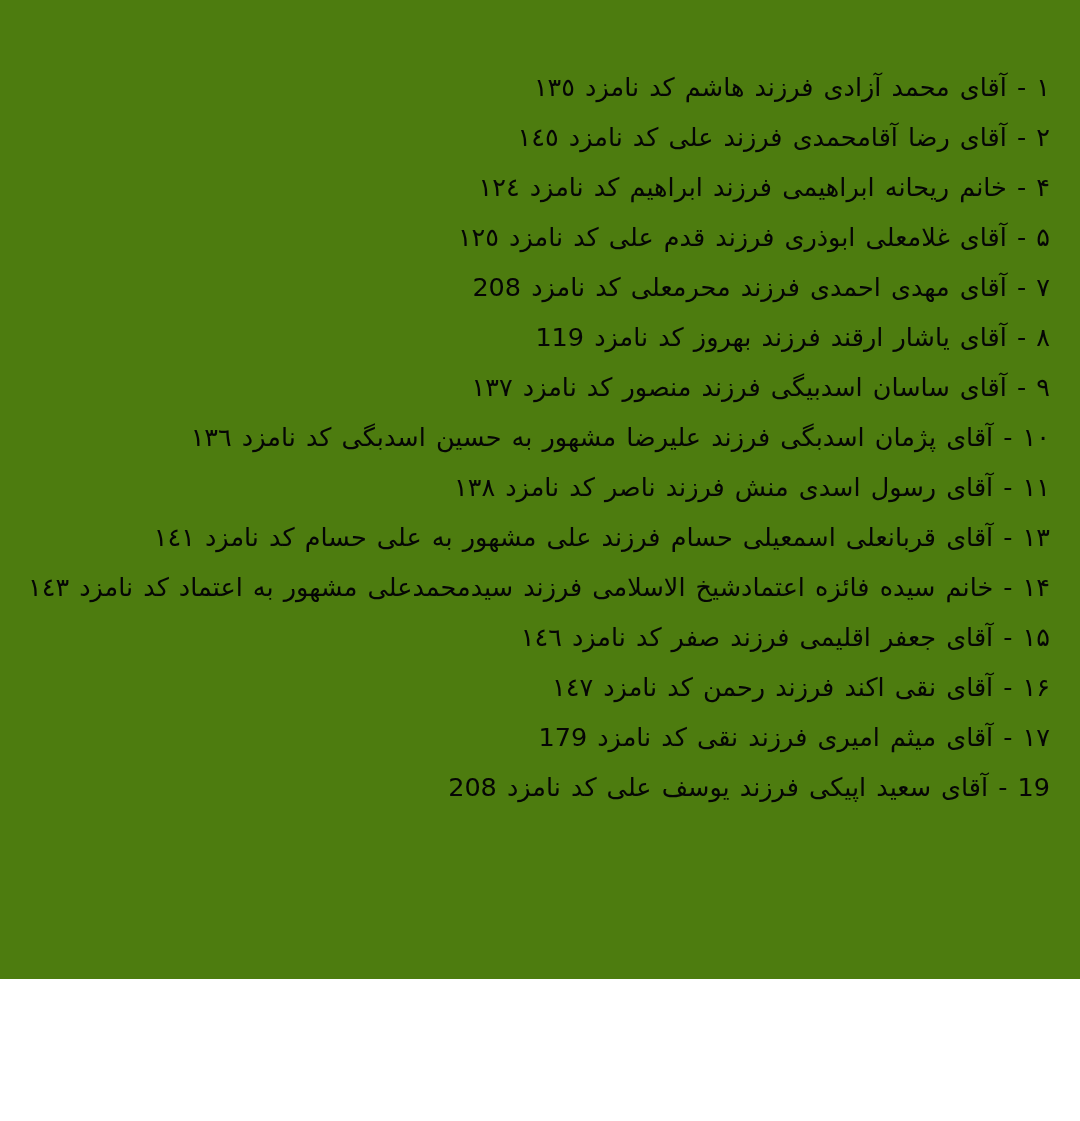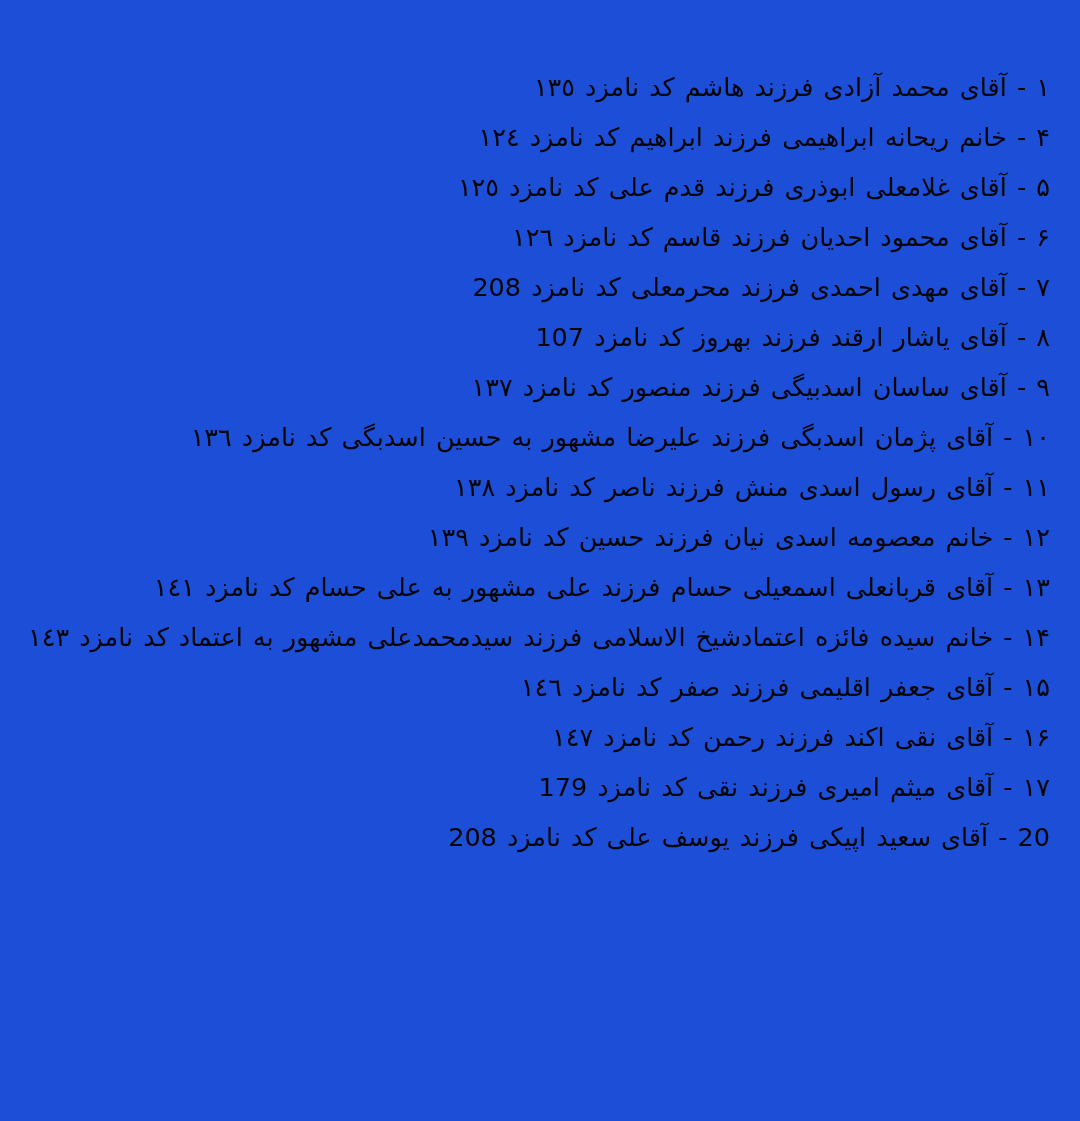--- a/index.html
+++ b/index.html
@@ -12,23 +12,23 @@
     width: 1080px;
     height: 1121px;
     font-family: "DejaVu Sans", "Liberation Sans", sans-serif;
     color: #000000;
     overflow: hidden;
   }
 
   .page {
     box-sizing: border-box;
     width: 1080px;
-    height: 1121px;
+    height: 979px;
     padding: 62px 30px 0 30px;
-    background: #1d4ed8;
+    background: #4d7c0f;
     display: flex;
     flex-direction: column;
   }
 
   .candidate-list {
     list-style: none;
     margin: 0;
     padding: 0;
     direction: rtl;
     text-align: right;
@@ -56,29 +56,28 @@
   .row-body {
     display: inline;
   }
 </style>
 </head>
 <body style="background: rgb(255, 255, 255); color: rgb(5, 5, 5);">
 
 <div class="page">
   <ol class="candidate-list">
       <li class="candidate-row"><span class="row-index">١</span> <span class="row-dash">-</span> <span class="row-body">آقای  محمد  آزادی فرزند هاشم   کد نامزد ١٣٥</span></li>
+      <li class="candidate-row"><span class="row-index">٢</span> <span class="row-dash">-</span> <span class="row-body">آقای  رضا  آقامحمدی فرزند علی   کد نامزد ١٤٥</span></li>
       <li class="candidate-row"><span class="row-index">۴</span> <span class="row-dash">-</span> <span class="row-body">خانم  ریحانه  ابراهیمی فرزند ابراهیم   کد نامزد ١٢٤</span></li>
       <li class="candidate-row"><span class="row-index">۵</span> <span class="row-dash">-</span> <span class="row-body">آقای  غلامعلی  ابوذری فرزند قدم علی   کد نامزد ١٢٥</span></li>
-      <li class="candidate-row"><span class="row-index">۶</span> <span class="row-dash">-</span> <span class="row-body">آقای  محمود  احدیان فرزند قاسم   کد نامزد ١٢٦</span></li>
       <li class="candidate-row"><span class="row-index">۷</span> <span class="row-dash">-</span> <span class="row-body">آقای  مهدی  احمدی فرزند محرمعلی   کد نامزد 208</span></li>
-      <li class="candidate-row"><span class="row-index">۸</span> <span class="row-dash">-</span> <span class="row-body">آقای  یاشار  ارقند فرزند بهروز   کد نامزد 107</span></li>
+      <li class="candidate-row"><span class="row-index">۸</span> <span class="row-dash">-</span> <span class="row-body">آقای  یاشار  ارقند فرزند بهروز   کد نامزد 119</span></li>
       <li class="candidate-row"><span class="row-index">۹</span> <span class="row-dash">-</span> <span class="row-body">آقای  ساسان  اسدبیگی فرزند منصور   کد نامزد ١٣٧</span></li>
       <li class="candidate-row"><span class="row-index">١٠</span> <span class="row-dash">-</span> <span class="row-body">آقای  پژمان  اسدبگی فرزند علیرضا   مشهور به حسین اسدبگی کد نامزد ١٣٦</span></li>
       <li class="candidate-row"><span class="row-index">١١</span> <span class="row-dash">-</span> <span class="row-body">آقای  رسول  اسدی منش فرزند ناصر   کد نامزد ١٣٨</span></li>
-      <li class="candidate-row"><span class="row-index">١٢</span> <span class="row-dash">-</span> <span class="row-body">خانم  معصومه  اسدی نیان فرزند حسین   کد نامزد ١٣٩</span></li>
       <li class="candidate-row"><span class="row-index">١٣</span> <span class="row-dash">-</span> <span class="row-body">آقای  قربانعلی  اسمعیلی حسام فرزند علی   مشهور به علی  حسام کد نامزد ١٤١</span></li>
       <li class="candidate-row"><span class="row-index">١۴</span> <span class="row-dash">-</span> <span class="row-body">خانم  سیده فائزه  اعتمادشیخ الاسلامی فرزند سیدمحمدعلی   مشهور به اعتماد  کد نامزد ١٤٣</span></li>
       <li class="candidate-row"><span class="row-index">١۵</span> <span class="row-dash">-</span> <span class="row-body">آقای  جعفر  اقلیمی فرزند صفر   کد نامزد ١٤٦</span></li>
       <li class="candidate-row"><span class="row-index">١۶</span> <span class="row-dash">-</span> <span class="row-body">آقای  نقی  اکند فرزند رحمن   کد نامزد ١٤٧</span></li>
       <li class="candidate-row"><span class="row-index">١۷</span> <span class="row-dash">-</span> <span class="row-body">آقای  میثم  امیری فرزند نقی   کد نامزد 179</span></li>
-      <li class="candidate-row"><span class="row-index">20</span> <span class="row-dash">-</span> <span class="row-body">آقای  سعید  اپیکی فرزند یوسف علی   کد نامزد 208</span></li>
+      <li class="candidate-row"><span class="row-index">19</span> <span class="row-dash">-</span> <span class="row-body">آقای  سعید  اپیکی فرزند یوسف علی   کد نامزد 208</span></li>
     </ol>
 </div>
 
 </body></html>

